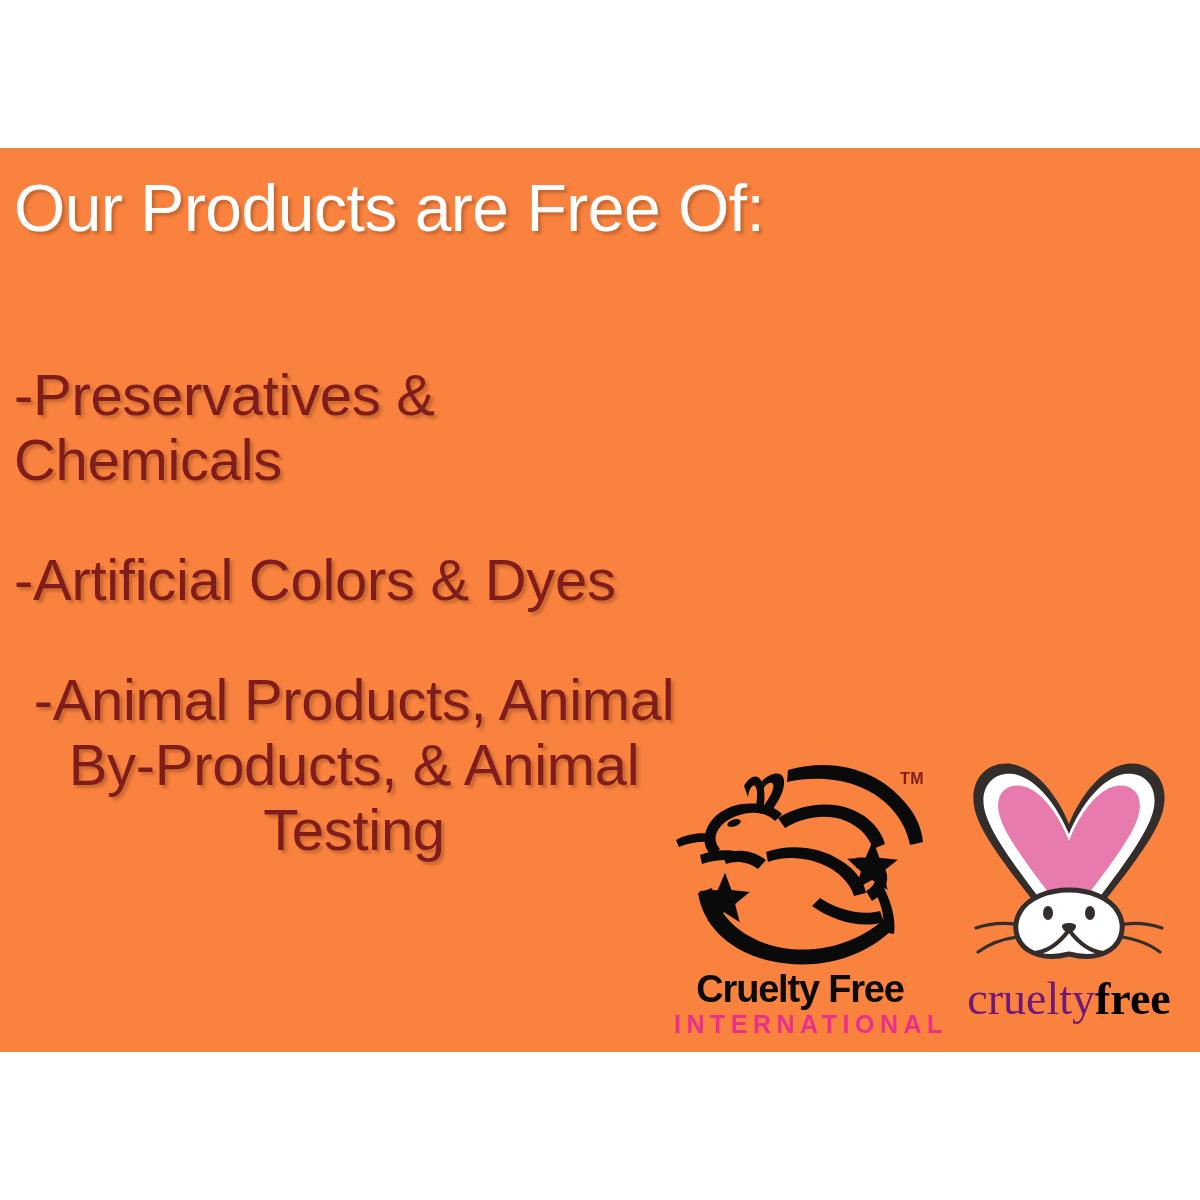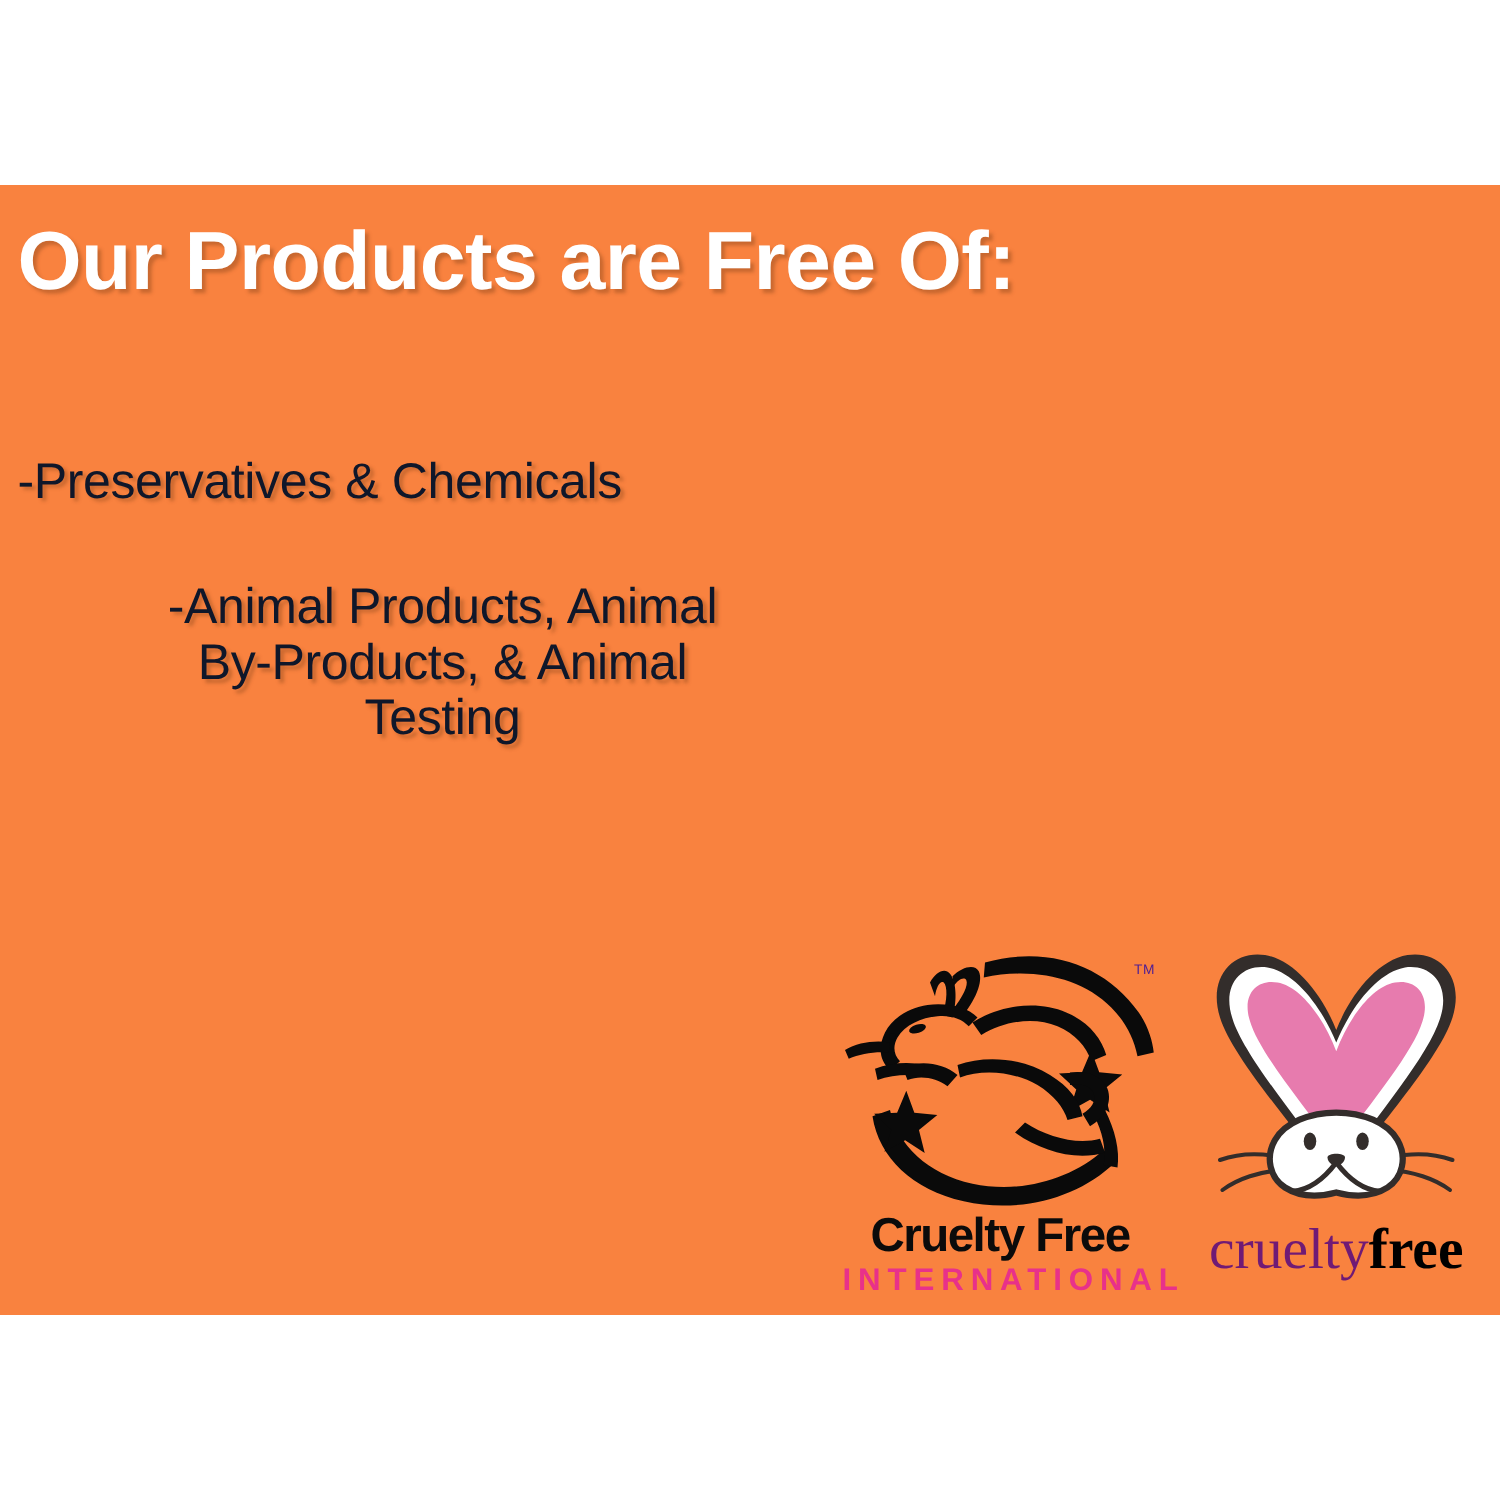--- a/index.html
+++ b/index.html
@@ -33,37 +33,37 @@
   }
 
   
   #headline {
     position: absolute;
     left: 14px;
     top: 26px;
     width: 1000px;
     color: #FFFFFF;
     font-size: 66px;
-    font-weight: bold;
+    font-weight: normal;
     letter-spacing: -0.5px;
     line-height: 1.05;
     text-shadow: 3px 3px 3px rgba(120, 60, 20, 0.38);
     white-space: nowrap;
   }
 
   
   #bullets {
     position: absolute;
     left: 14px;
     top: 215px;
     width: 680px;
   }
   .bullet {
-    color: #0f172a;
-    font-size: 40px;
+    color: #7f1d1d;
+    font-size: 58px;
     font-weight: normal;
     line-height: 1.12;
     letter-spacing: -0.3px;
     text-shadow: 3px 3px 3px rgba(120, 60, 20, 0.38);
     margin-bottom: 55px;
     white-space: pre-line;
   }
   .bullet.centered {
     text-align: center;
     margin-bottom: 3px;
@@ -90,23 +90,23 @@
     position: absolute;
     left: 0;
     top: 0;
     width: 260px;
     height: 220px;
   }
   #cfi-tm {
     position: absolute;
     right: 6px;
     top: 22px;
-    color: #4c1d95;
-    font-size: 11px;
-    font-weight: normal;
+    color: #7f1d1d;
+    font-size: 16px;
+    font-weight: bold;
     letter-spacing: 0.5px;
   }
   #cfi-wordmark {
     position: absolute;
     left: 0;
     top: 222px;
     width: 260px;
     text-align: center;
   }
   #cfi-name {
@@ -159,20 +159,21 @@
 <body>
 
 <div id="canvas">
 
   <div id="panel">
 
     <div id="headline">Our Products are Free Of:</div>
 
     <div id="bullets">
       <div class="bullet">-Preservatives &amp; Chemicals</div>
+      <div class="bullet">-Artificial Colors &amp; Dyes</div>
       <div class="bullet centered">-Animal Products, Animal
 By-Products, &amp; Animal
 Testing</div>
     </div>
 
     <div id="logos">
 
       <div id="cfi-logo">
 
         <svg id="cfi-mark" viewBox="0 0 260 220">

